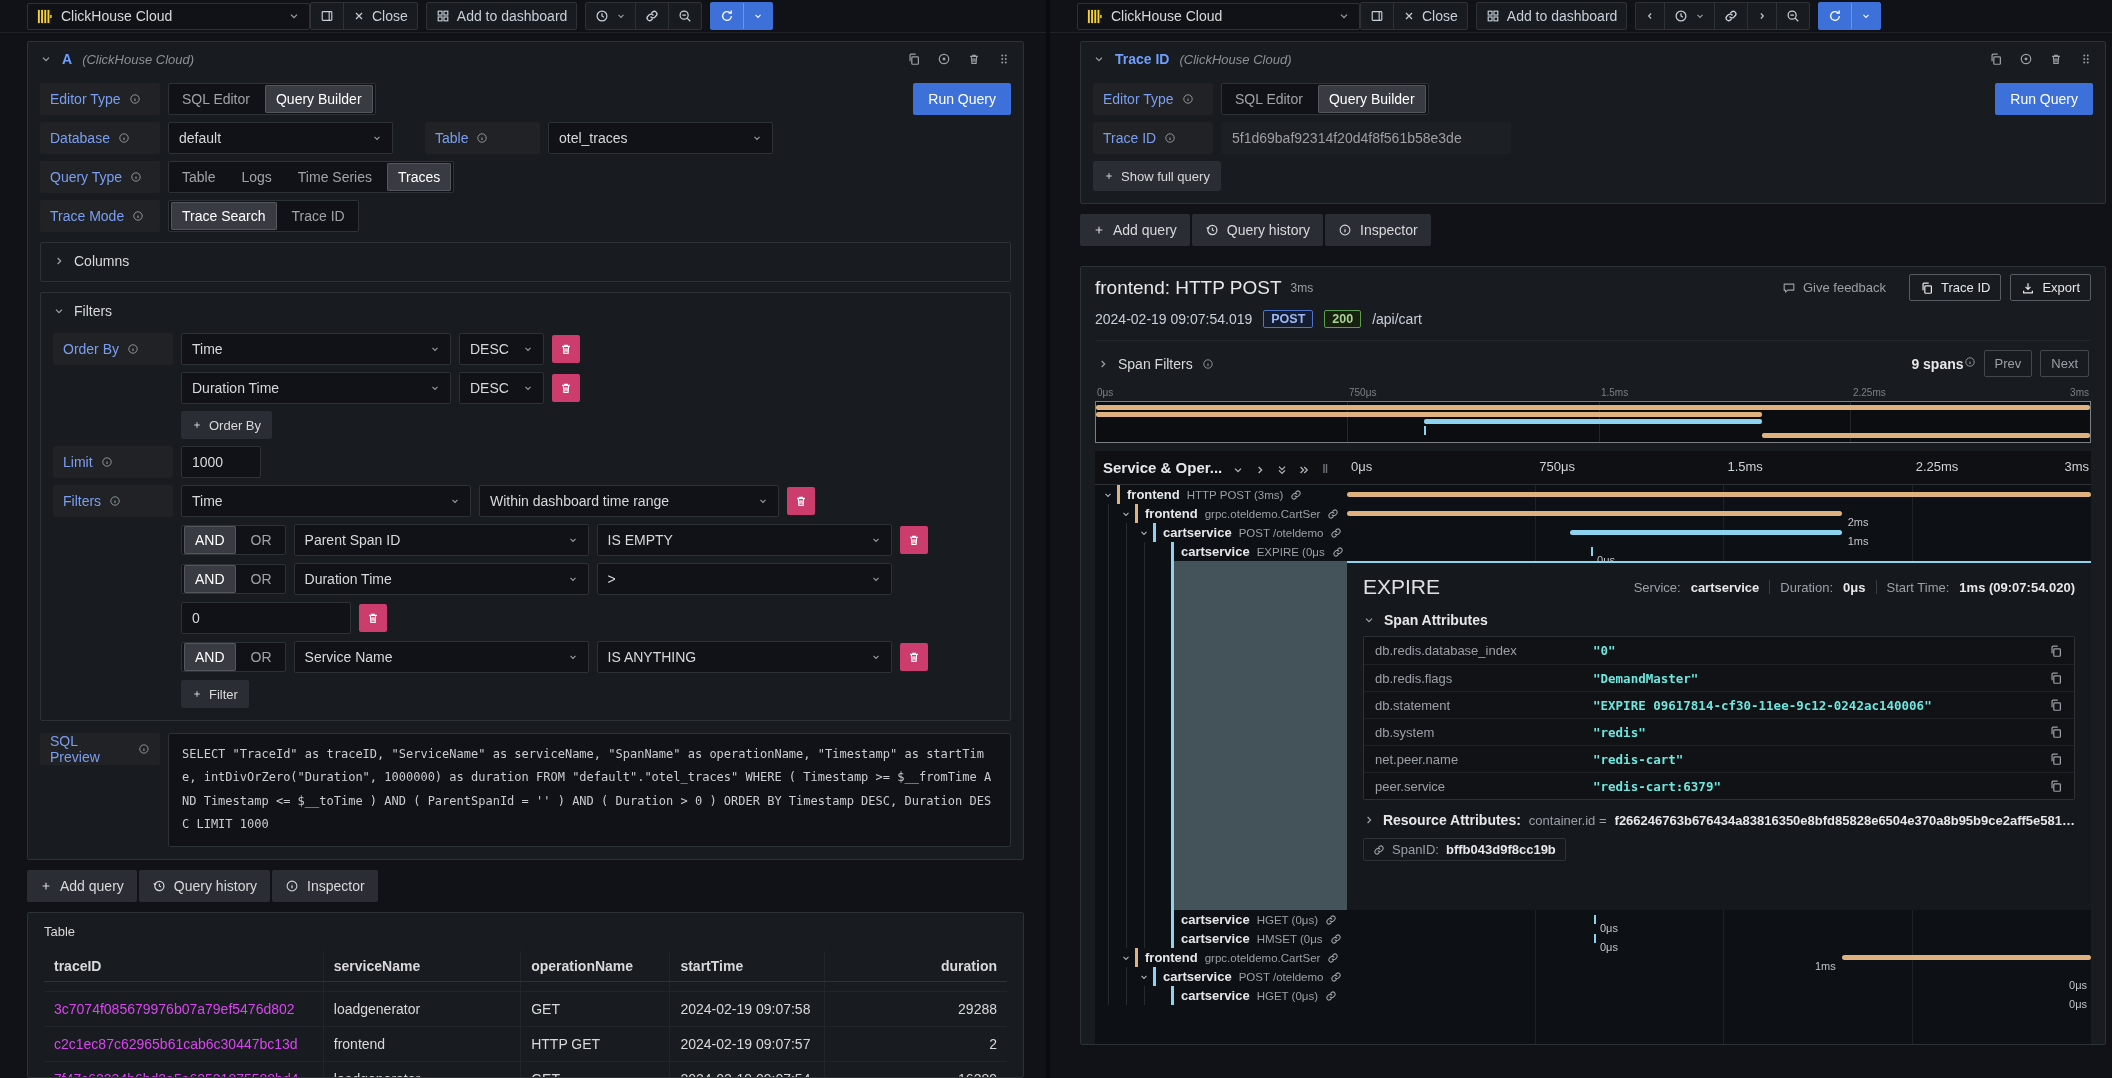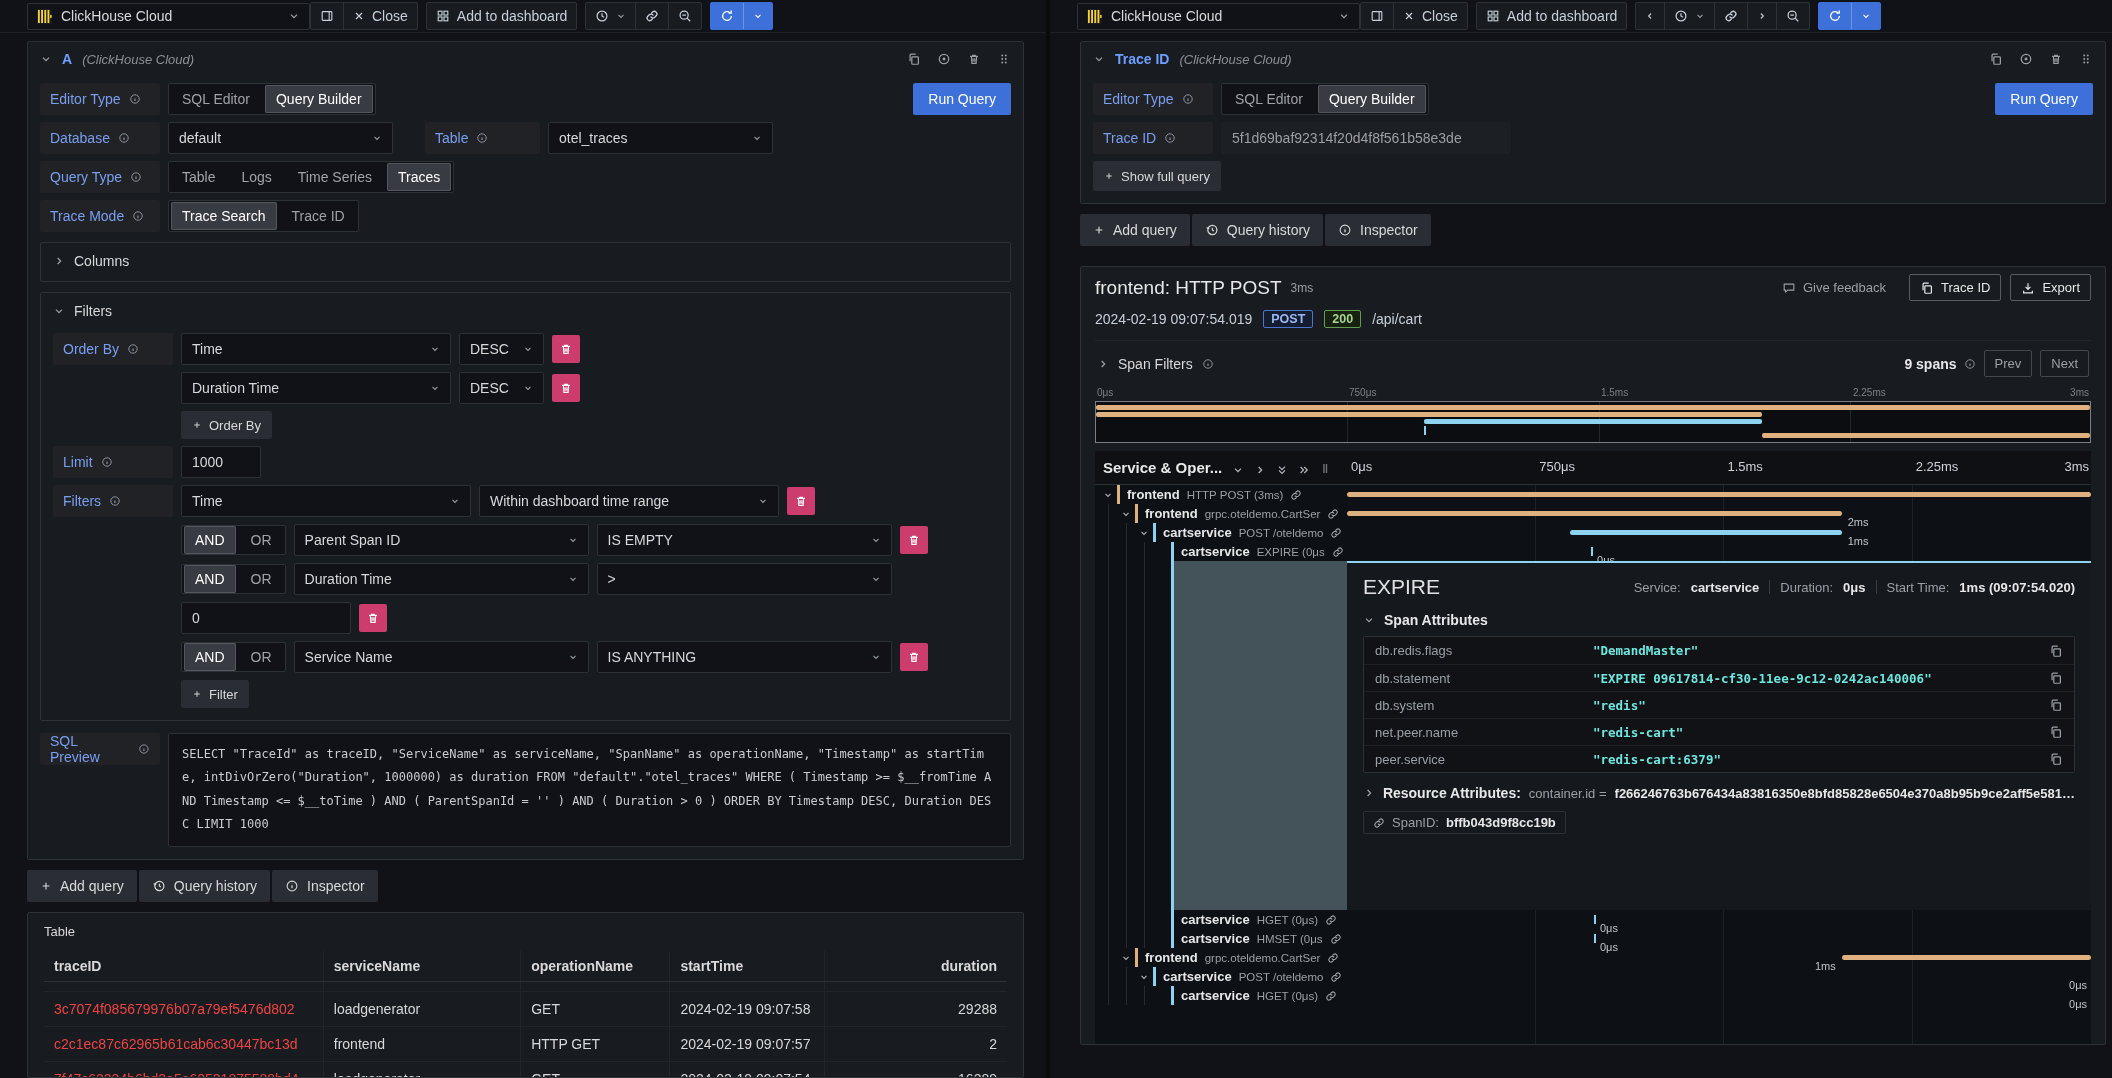--- a/index.html
+++ b/index.html
@@ -62,39 +62,39 @@
   
   .table-panel { border:1px solid #2c3235; border-radius:2px; background:#181b1f; flex:1; overflow:hidden; padding:9px 16px; display:flex; flex-direction:column; }
   .tp-title { font-size:13px; color:#d8d9da; margin:2px 0 12px; }
   table { width:100%; border-collapse:collapse; font-size:14px; table-layout:fixed; }
   col.c1{width:29%;} col.c2{width:20.5%;} col.c3{width:15.5%;} col.c4{width:16%;} col.c5{width:19%;}
   th { color:#d8d9da; font-weight:700; text-align:left; padding:7px 10px; border-bottom:1px solid #2c3235; }
   th.dur { text-align:right; }
   th:not(:last-child), td:not(:last-child) { border-right:1px solid #22252b; }
   tr.spacer td { height:10px; padding:0; }
   tbody tr.data td { padding:9px 10px; border-top:1px solid #22252b; color:#d8d9da; white-space:nowrap; overflow:hidden; }
-  td.trace a { color:#ef4444; text-decoration:none; cursor:pointer; }
+  td.trace a { color:#d946ef; text-decoration:none; cursor:pointer; }
   td.dur { text-align:right; }
 
   
   .trace-panel { border:1px solid #2c3235; border-radius:2px; background:#181b1f; margin-top:10px; padding:7px 14px 0; height:779px; overflow:hidden; display:flex; flex-direction:column; flex:none; }
   .tr-title { font-size:13px; color:#d8d9da; margin:2px 0 10px; }
   .tr-head { display:flex; align-items:center; }
   .tr-head h1 { font-size:19px; font-weight:400; color:#e6e7e8; }
   .dur-sm { font-size:12px; color:#9aa0a6; margin-left:9px; }
   .tr-head-right { margin-left:auto; display:flex; align-items:center; }
   .feedback { color:#9aa0a6; font-size:13px; display:flex; align-items:center; gap:7px; margin-right:14px; cursor:pointer; }
   .obtn { height:27px; padding:0 10px; border:1px solid #585c63; background:transparent; color:#e6e7e8; font-size:13px; font-weight:500; display:flex; align-items:center; gap:7px; border-radius:2px; margin-left:9px; cursor:pointer; }
   .tr-sub { display:flex; align-items:center; gap:11px; margin:9px 0 12px; font-size:14px; color:#c7d0d9; }
   .badge-post { border:1px solid #4f74c9; color:#9db7f7; background:#141c30; padding:1px 7px; border-radius:2px; font-size:12.5px; font-weight:700; }
   .badge-200 { border:1px solid #5f9e4c; color:#a8d392; background:#16210f; padding:1px 7px; border-radius:2px; font-size:12.5px; font-weight:700; }
   .sf-row { display:flex; align-items:center; border-top:1px solid #22252b; padding:9px 2px; }
   .sf-left { display:flex; align-items:center; gap:9px; font-size:14px; color:#d8d9da; cursor:pointer; }
   .sf-right { margin-left:auto; display:flex; align-items:center; gap:8px; }
-  .spans-count { font-weight:700; color:#e6e7e8; display:flex; align-items:center; gap:7px; }
+  .spans-count { font-weight:700; color:#e6e7e8; display:flex; align-items:flex-start; }
   .obtn.dim { color:#9aa0a6; border-color:#44474d; margin-left:0; }
 
   .minimap { position:relative; flex:none; }
   .mm-axis { position:relative; height:15px; font-size:10px; color:#7b8087; }
   .mm-axis span { position:absolute; top:1px; }
   .mm-box { position:relative; height:42px; border:1px solid #7b8087; background:#0b0d10; overflow:hidden; }
   .mm-grid { position:absolute; top:0; bottom:0; width:1px; background:#23262b; }
   .mm-bar { position:absolute; height:5px; border-radius:2px; }
   .mm-tick { position:absolute; width:2px; height:9px; }
 
@@ -1036,20 +1036,29 @@
               </span>
             </div>
             <div class="d-sec">
               <svg class="svgi sm gray" viewBox="0 0 16 16">
                   <use href="#i-chev-d"></use>
                 </svg>
               <span>Span Attributes</span>
             </div>
             <div class="attr-table" id="attr-table">
                 <div class="attr-row">
+                  <span class="attr-key">db.redis.database_index</span>
+                  <span class="attr-val">"0"</span>
+                  <span class="attr-copy">
+                    <svg class="svgi " viewBox="0 0 16 16">
+                      <use href="#i-copy"></use>
+                    </svg>
+                  </span>
+                </div>
+                <div class="attr-row">
                   <span class="attr-key">db.redis.flags</span>
                   <span class="attr-val">"DemandMaster"</span>
                   <span class="attr-copy">
                     <svg class="svgi " viewBox="0 0 16 16">
                       <use href="#i-copy"></use>
                     </svg>
                   </span>
                 </div>
                 <div class="attr-row">
                   <span class="attr-key">db.statement</span>

